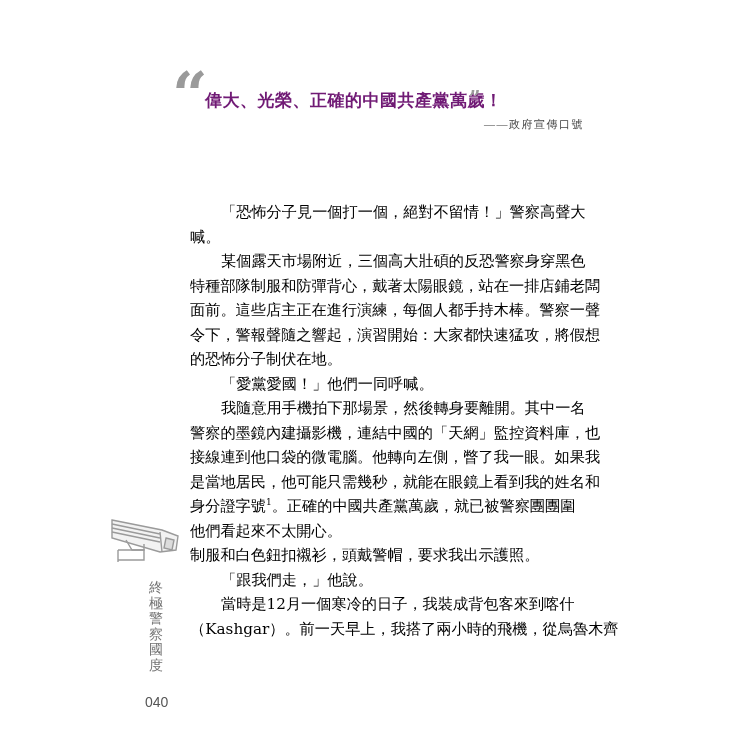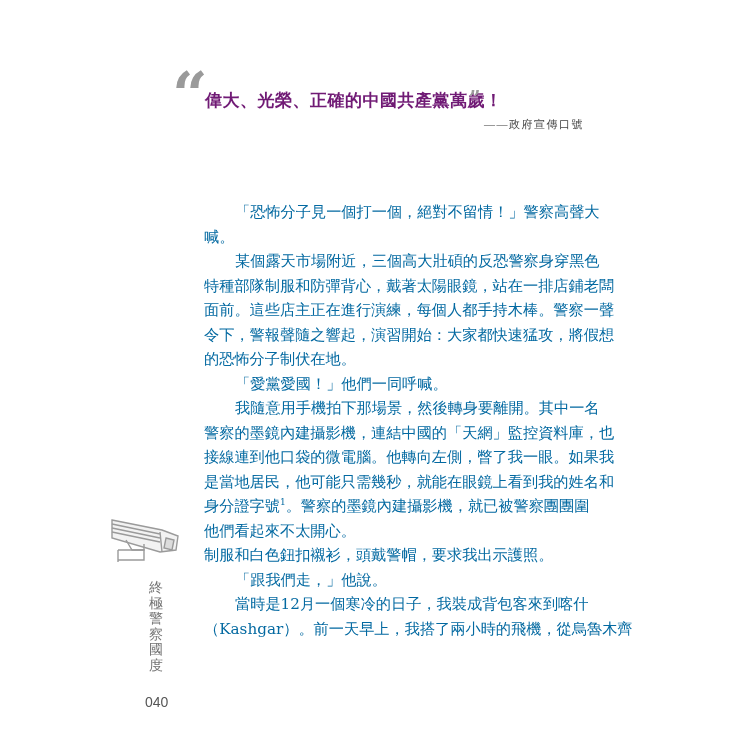--- a/index.html
+++ b/index.html
@@ -22,23 +22,23 @@
       font-family: "DejaVu Serif", serif; font-weight: bold;
       font-size: 20px; color: #9a9a9a; letter-spacing: -2px;
     }
     .attribution {
       position: absolute; left: 316px; top: 45px;
       font-family: Liberation Serif, serif;
       font-size: 11px; color: #444444; white-space: nowrap; letter-spacing: 1.5px;
     }
 
     .body-text {
-      position: absolute; left: 204px; top: 200px; width: 358px;
+      position: absolute; left: 190px; top: 200px; width: 358px;
       font-family: "DejaVu Serif", serif; font-size: 15.2px; line-height: 24.5px;
-      color: #0369a1; text-align: justify;
+      color: #000000; text-align: justify;
     }
     .body-text p { margin: 0; }
     .line { display: block; white-space: nowrap; text-align-last: justify; }
     .line.last { text-align-last: left; }
     .indent { padding-left: 31px; }
     sup { font-size: 9px; line-height: 0; vertical-align: super; }
 
     .camera-icon { position: absolute; left: 110px; top: 510px; width: 72px; height: 52px; }
     .side-title {
       position: absolute; left: 146px; top: 580px; width: 20px;
@@ -75,21 +75,21 @@
       <span class="line last">的恐怖分子制伏在地。</span>
     </p>
     <p>
       <span class="line indent last">「愛黨愛國！」他們一同呼喊。</span>
     </p>
     <p>
       <span class="line indent">我隨意用手機拍下那場景，然後轉身要離開。其中一名</span>
       <span class="line">警察的墨鏡內建攝影機，連結中國的「天網」監控資料庫，也</span>
       <span class="line">接線連到他口袋的微電腦。他轉向左側，瞥了我一眼。如果我</span>
       <span class="line">是當地居民，他可能只需幾秒，就能在眼鏡上看到我的姓名和</span>
-      <span class="line"><span>身分證字號</span><sup>1</sup><span>。警察的墨鏡內建攝影機，就已被警察團團圍</span></span>
+      <span class="line"><span>身分證字號</span><sup>1</sup><span>。正確的中國共產黨萬歲，就已被警察團團圍</span></span>
       <span class="line last">他們看起來不太開心。</span>
     </p>
     <p>
       <span class="line last">制服和白色鈕扣襯衫，頭戴警帽，要求我出示護照。</span>
     </p>
     <p>
       <span class="line indent last">「跟我們走，」他說。</span>
     </p>
     <p>
       <span class="line indent">當時是12月一個寒冷的日子，我裝成背包客來到喀什</span>

